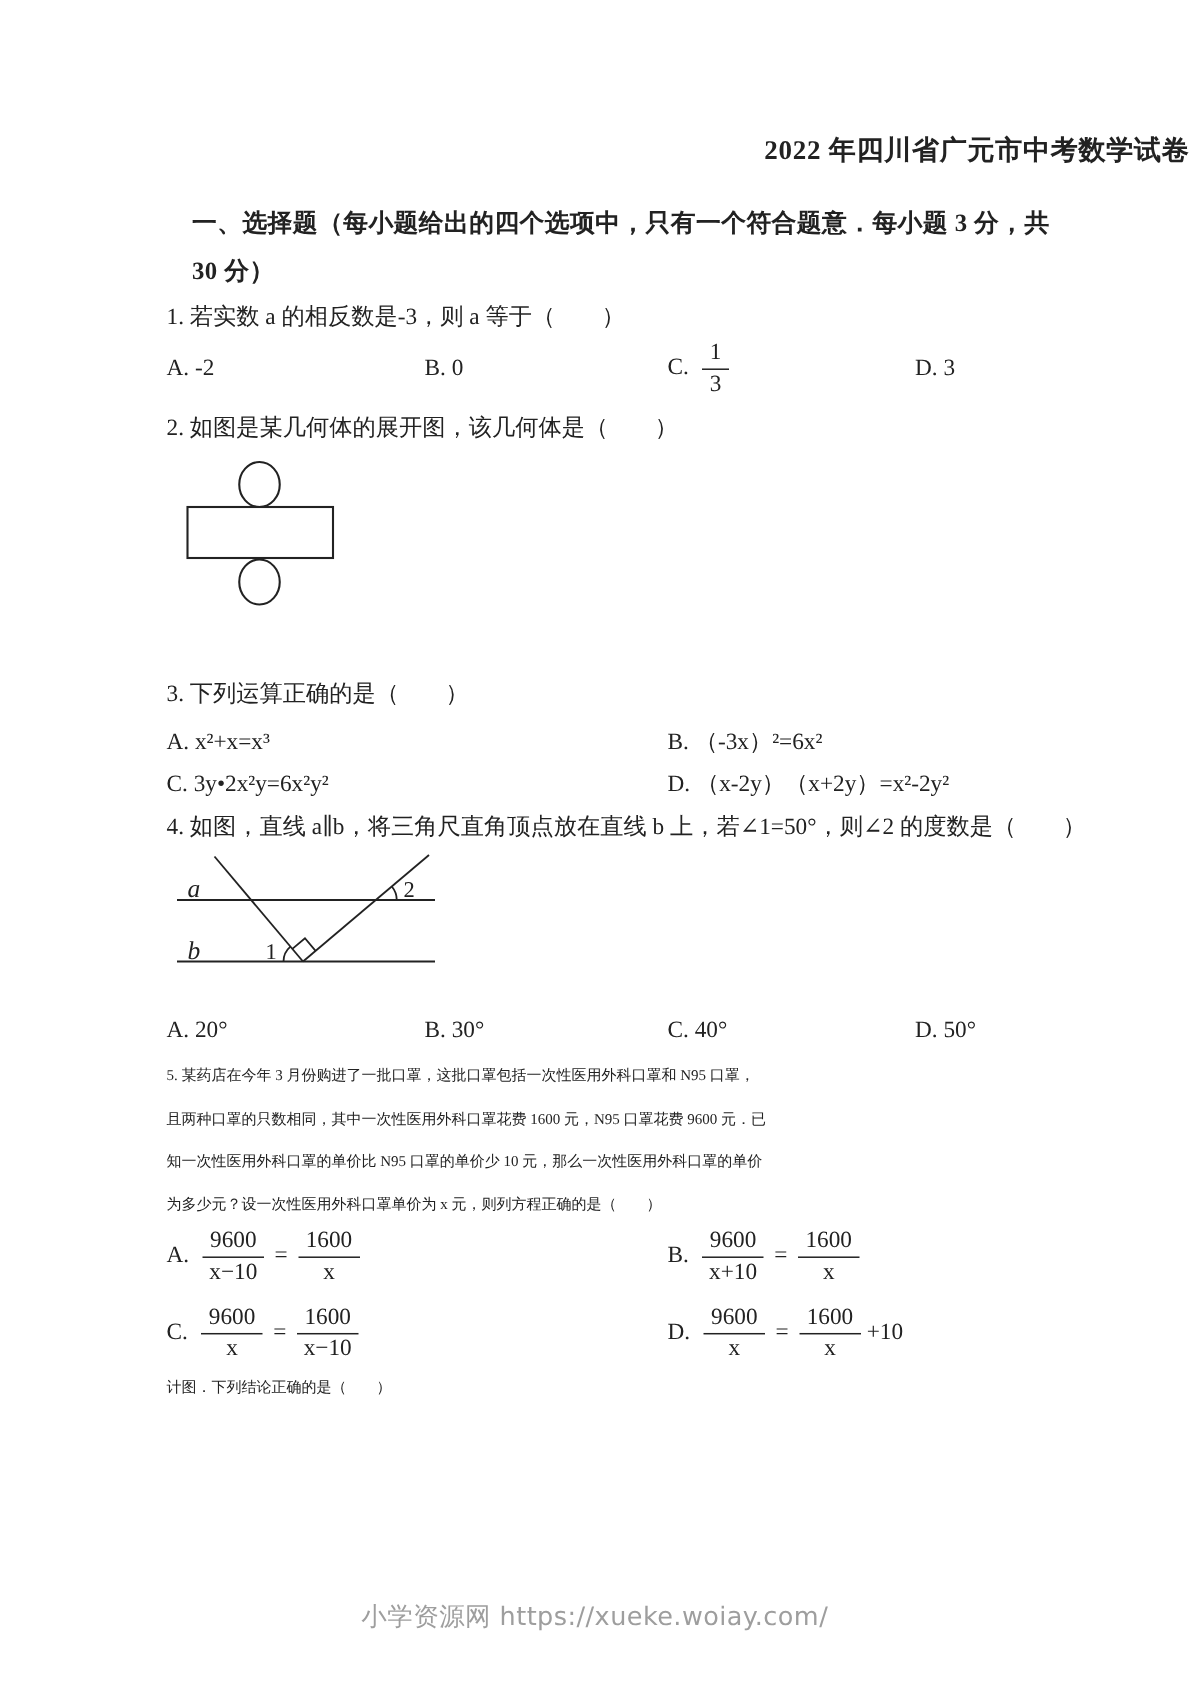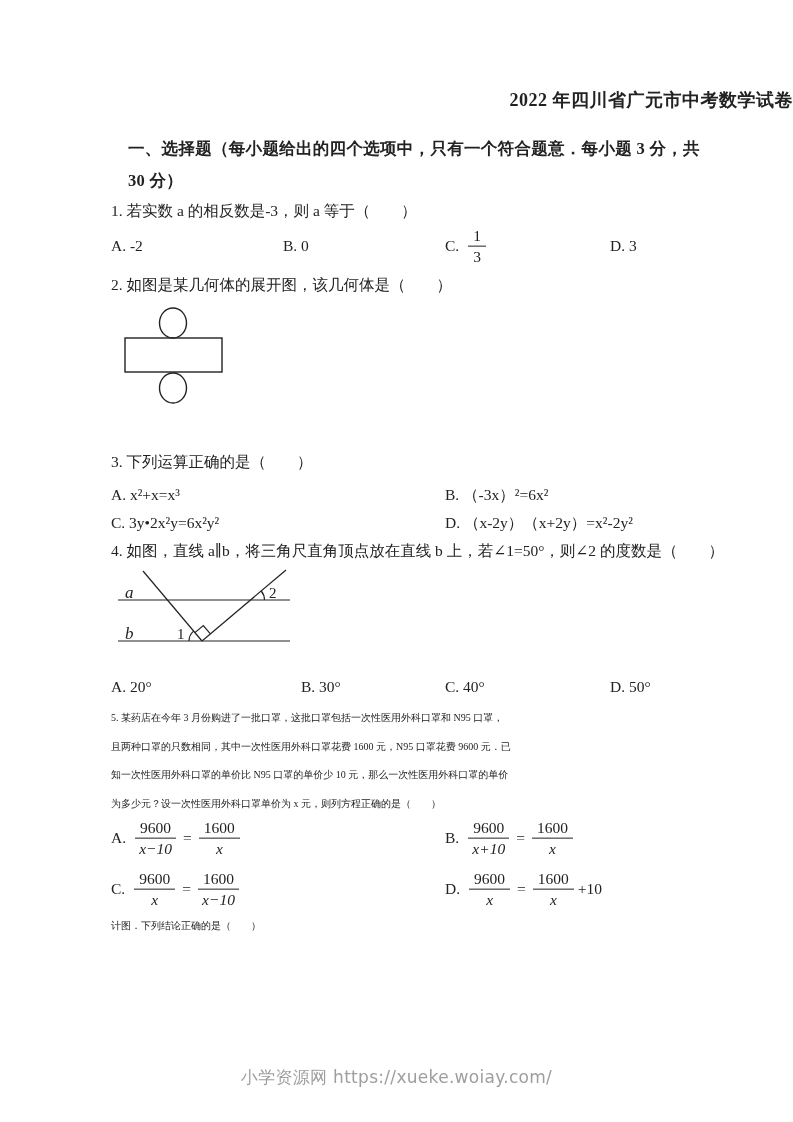--- a/index.html
+++ b/index.html
@@ -13,21 +13,21 @@
   .sec { left:128px; font-size:16.5px; font-weight:bold; letter-spacing:0.3px; }
   .qtext { left:111px; font-size:15.5px; }
   .plines { left:111px; font-size:10px; }
   .plines div { line-height:28.6px; white-space:nowrap; }
   .optrow { left:0; width:793px; }
   .opt { position:absolute; top:50%; transform:translateY(-50%); font-size:15.5px; white-space:nowrap; }
   .lbl { margin-right:9px; }
   .frac { display:inline-flex; flex-direction:column; align-items:center; font-size:15.5px; line-height:1.12; vertical-align:middle; }
   .frac .num { padding:0 5px 1.5px 5px; border-bottom:1.4px solid #222; }
   .frac .den { padding-top:1.5px; }
-  .it { font-style:italic; }
+  .it { }
   .eqn { position:absolute; top:50%; transform:translateY(-50%); display:inline-flex; align-items:center; font-size:15.5px; white-space:nowrap; }
   .eq { margin:0 7px; }
   .suffix { margin-left:4px; }
   .fig { position:absolute; }
   .fig .stroke { fill:none; stroke:#222; stroke-width:1.4; }
   .fig .thin   { fill:none; stroke:#222; stroke-width:1.2; }
   .flabel { font-family:"Liberation Serif","DejaVu Serif",serif; font-style:italic; font-size:17px; fill:#222; }
   .fnum   { font-family:"Liberation Serif","DejaVu Serif",serif; font-size:15px; fill:#222; }
   .footer { width:793px; text-align:center; font-family:"DejaVu Sans","Liberation Sans",sans-serif;
             font-size:17px; color:#9e9e9e; letter-spacing:0.3px; }
@@ -82,21 +82,21 @@
     <polyline class="thin" points="109.9,74.6 118.3,67.5 125.4,75.9"></polyline>
     <path class="thin" d="M 104,83 A 13,13 0 0 1 108.6,73.1"></path>
     <path class="thin" d="M 179.5,42 A 14,14 0 0 0 176.2,33"></path>
     <text class="flabel" x="40" y="40">a</text>
     <text class="flabel" x="40" y="81">b</text>
     <text class="fnum" x="92" y="81">1</text>
     <text class="fnum" x="184" y="40">2</text>
   </svg>
   <div class="abs optrow" style="top:675px;height:24px">
     <span class="opt" style="left:111px">A. 20°</span>
-    <span class="opt" style="left:301px">B. 30°</span>
+    <span class="opt" style="left:283px">B. 30°</span>
     <span class="opt" style="left:445px">C. 40°</span>
     <span class="opt" style="left:610px">D. 50°</span>
   </div>
 
   <div class="abs plines" style="top:704px">
     <div>5. 某药店在今年 3 月份购进了一批口罩，这批口罩包括一次性医用外科口罩和 N95 口罩，</div>
     <div>且两种口罩的只数相同，其中一次性医用外科口罩花费 1600 元，N95 口罩花费 9600 元．已</div>
     <div>知一次性医用外科口罩的单价比 N95 口罩的单价少 10 元，那么一次性医用外科口罩的单价</div>
     <div>为多少元？设一次性医用外科口罩单价为 x 元，则列方程正确的是（　　）</div>
   </div>

